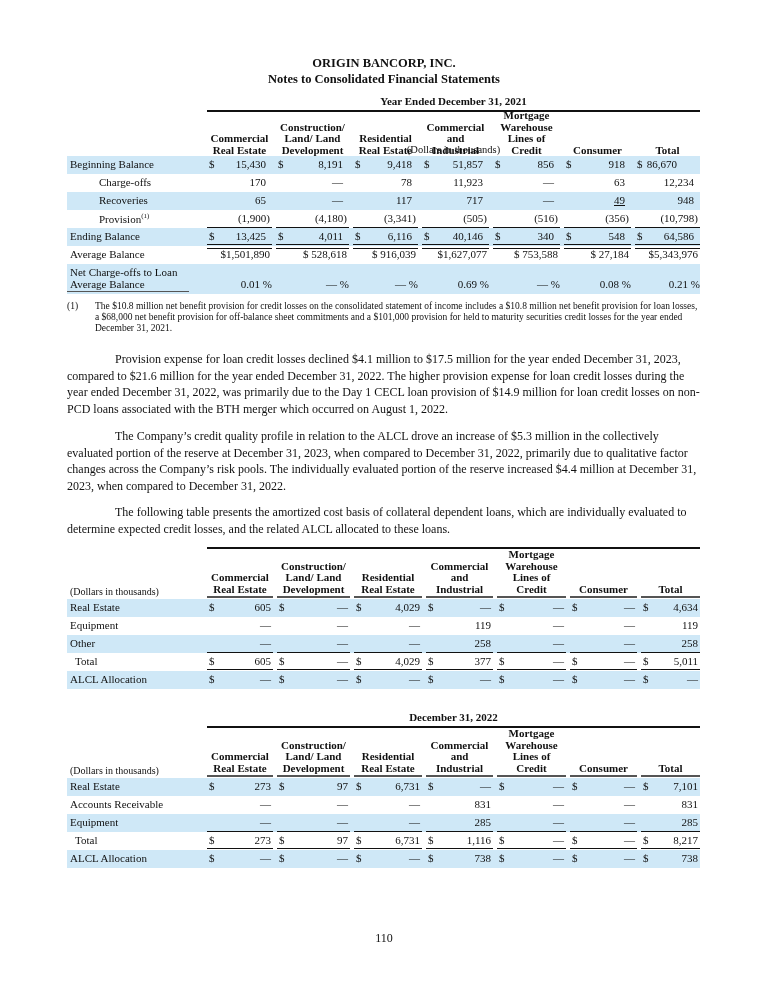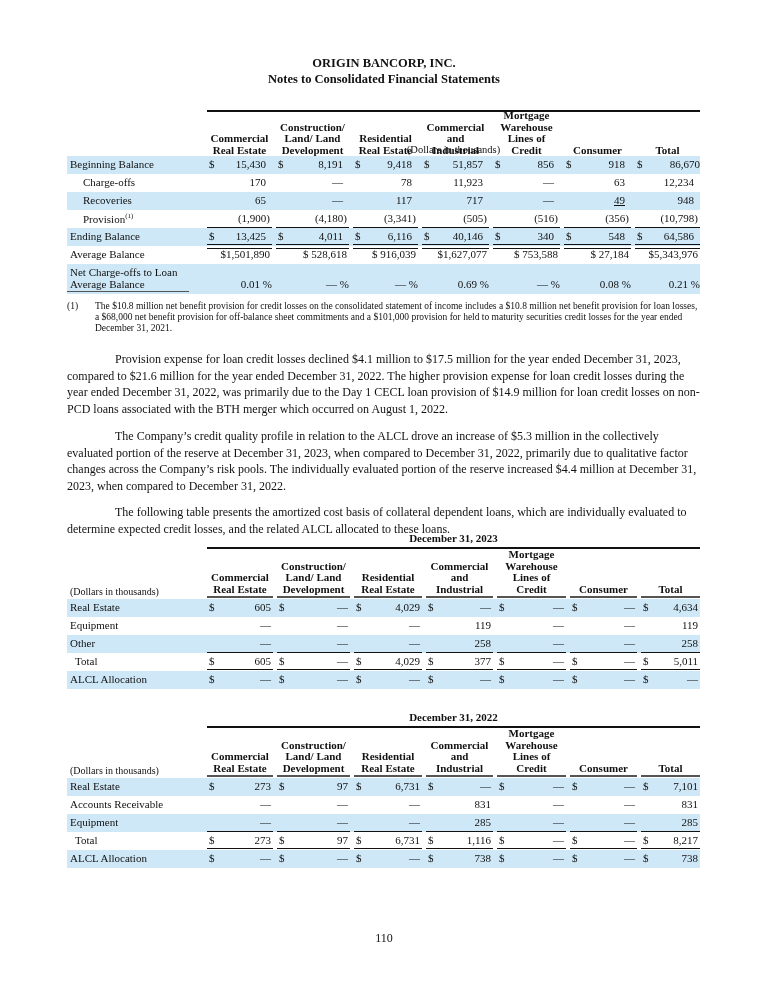--- a/index.html
+++ b/index.html
@@ -6,21 +6,21 @@
   body {
     width: 768px; height: 993px; position: relative; overflow: hidden;
     font-family: "Liberation Serif", "DejaVu Serif", serif;
     color: #111; font-size: 11px;
   }
   .hdr { position: absolute; left: 0; width: 768px; text-align: center; font-weight: bold; font-size: 12.5px; }
   .tbl { position: absolute; left: 67px; width: 633px; }
   .row { position: absolute; left: 0; width: 633px; height: 18px; }
   .row.blue { background: #cfe8f7; }
   .lbl { position: absolute; left: 3px; top: 2px; white-space: nowrap; font-size: 11px; }
-  .lbl.ind { left: 16px; }
+  .lbl.ind { left: 32px; }
   .lbl.ind2 { left: 8px; }
   .cell { position: absolute; top: 2px; height: 14px; font-size: 11px; white-space: nowrap; }
   .cell .d { position: absolute; left: 2px; }
   .cell .v { position: absolute; right: 2px; }
   .dbl { position: absolute; height: 3px; border-top: 1px solid #111; border-bottom: 1px solid #111; }
   .sgl { position: absolute; height: 0; border-top: 1px solid #111; }
   .colh { position: absolute; text-align: center; font-weight: bold; font-size: 11px; line-height: 11.5px; bottom: 0; }
   .colh-wrap { position: absolute; left: 0; width: 633px; }
   .colh-line { position: absolute; height: 0; border-top: 2px solid #555; }
   .title-line { position: absolute; border-top: 2px solid #111; height: 0; }
@@ -36,20 +36,21 @@
   .left-cap { position: absolute; left: 3px; font-size: 10px; }
   sup { font-size: 7px; }
 </style>
 </head>
 <body>
 
 <div class="hdr" style="top:56px;">ORIGIN BANCORP, INC.</div>
 <div class="hdr" style="top:72px;">Notes to Consolidated Financial Statements</div>
 
 <div class="tbl" id="t2021" style="top:95px; height:195px;">
+  <div class="cap" style="left:140px; width:493px; top:0;">Year Ended December 31, 2021</div>
   <div class="title-line" style="left:140px; width:493px; top:15px;"></div>
   <div class="colh-wrap" style="top: 15px; height: 49px;">
       <div class="colh" style="left: 140px; width: 65px; bottom: 3px;">
         <div>Commercial</div>
         <div>Real Estate</div>
       </div>
       <div class="colh-line" style="left: 140px; width: 65px; bottom: 0px;"></div>
       <div class="colh" style="left: 209px; width: 73px; bottom: 3px;">
         <div>Construction/</div>
         <div>Land/ Land</div>
@@ -106,21 +107,21 @@
         <div class="cell" style="left: 426px; width: 67px;">
           <span class="d">$</span>
           <span class="v" style="right: 6px;">856</span>
         </div>
         <div class="cell" style="left: 497px; width: 67px;">
           <span class="d">$</span>
           <span class="v" style="right: 6px;">918</span>
         </div>
         <div class="cell" style="left: 568px; width: 65px;">
           <span class="d">$</span>
-          <span class="v" style="right: 0;">86,670</span>
+          <span class="v" style="right: 23px;">86,670</span>
         </div>
       </div>
       <div class="row" style="top: 79px; height: 18px;">
         <div class="lbl ind"><span>Charge-offs</span></div>
         <div class="cell" style="left: 140px; width: 65px;">
           <span class="v" style="right: 6px;">170</span>
         </div>
         <div class="cell" style="left: 209px; width: 73px;">
           <span class="v" style="right: 6px;">—</span>
         </div>
@@ -291,21 +292,20 @@
 <div class="fn" style="top:301px;">
   <span class="num">(1)</span>
   <span class="txt">The $10.8 million net benefit provision for credit losses on the consolidated statement of income includes a $10.8 million net benefit provision for loan losses, a $68,000 net benefit provision for off-balance sheet commitments and a $101,000 provision for held to maturity securities credit losses for the year ended December 31, 2021.</span>
 </div>
 
 <div class="para" style="top:351px;"><span class="indent"></span><span>Provision expense for loan credit losses declined $4.1 million to $17.5 million for the year ended December 31, 2023, compared to $21.6 million for the year ended December 31, 2022. The higher provision expense for loan credit losses during the year ended December 31, 2022, was primarily due to the Day 1 CECL loan provision of $14.9 million for loan credit losses on non-PCD loans associated with the BTH merger which occurred on August 1, 2022.</span></div>
 <div class="para" style="top:428px;"><span class="indent"></span><span>The Company’s credit quality profile in relation to the ALCL drove an increase of $5.3 million in the collectively evaluated portion of the reserve at December 31, 2023, when compared to December 31, 2022, primarily due to qualitative factor changes across the Company’s risk pools. The individually evaluated portion of the reserve increased $4.4 million at December 31, 2023, when compared to December 31, 2022.</span></div>
 <div class="para" style="top:504px;"><span class="indent"></span><span>The following table presents the amortized cost basis of collateral dependent loans, which are individually evaluated to determine expected credit losses, and the related ALCL allocated to these loans.</span></div>
 
 <div class="tbl" id="t2023" style="top:532px; height:160px;">
-  <div class="cap" style="left:140px; width:493px; top:0;">December 31, 2023</div>
   <div class="title-line" style="left:140px; width:493px; top:15px;"></div>
   <div class="left-cap" style="top:54px;">(Dollars in thousands)</div>
   <div class="colh-wrap" style="top:15px; height:51px;">
       <div class="colh" style="left: 140px; width: 66px; bottom: 3px;">
         <div>Commercial</div>
         <div>Real Estate</div>
       </div>
       <div class="colh-line" style="left: 140px; width: 66px; bottom: 0px;"></div>
       <div class="colh" style="left: 210px; width: 73px; bottom: 3px;">
         <div>Construction/</div>

